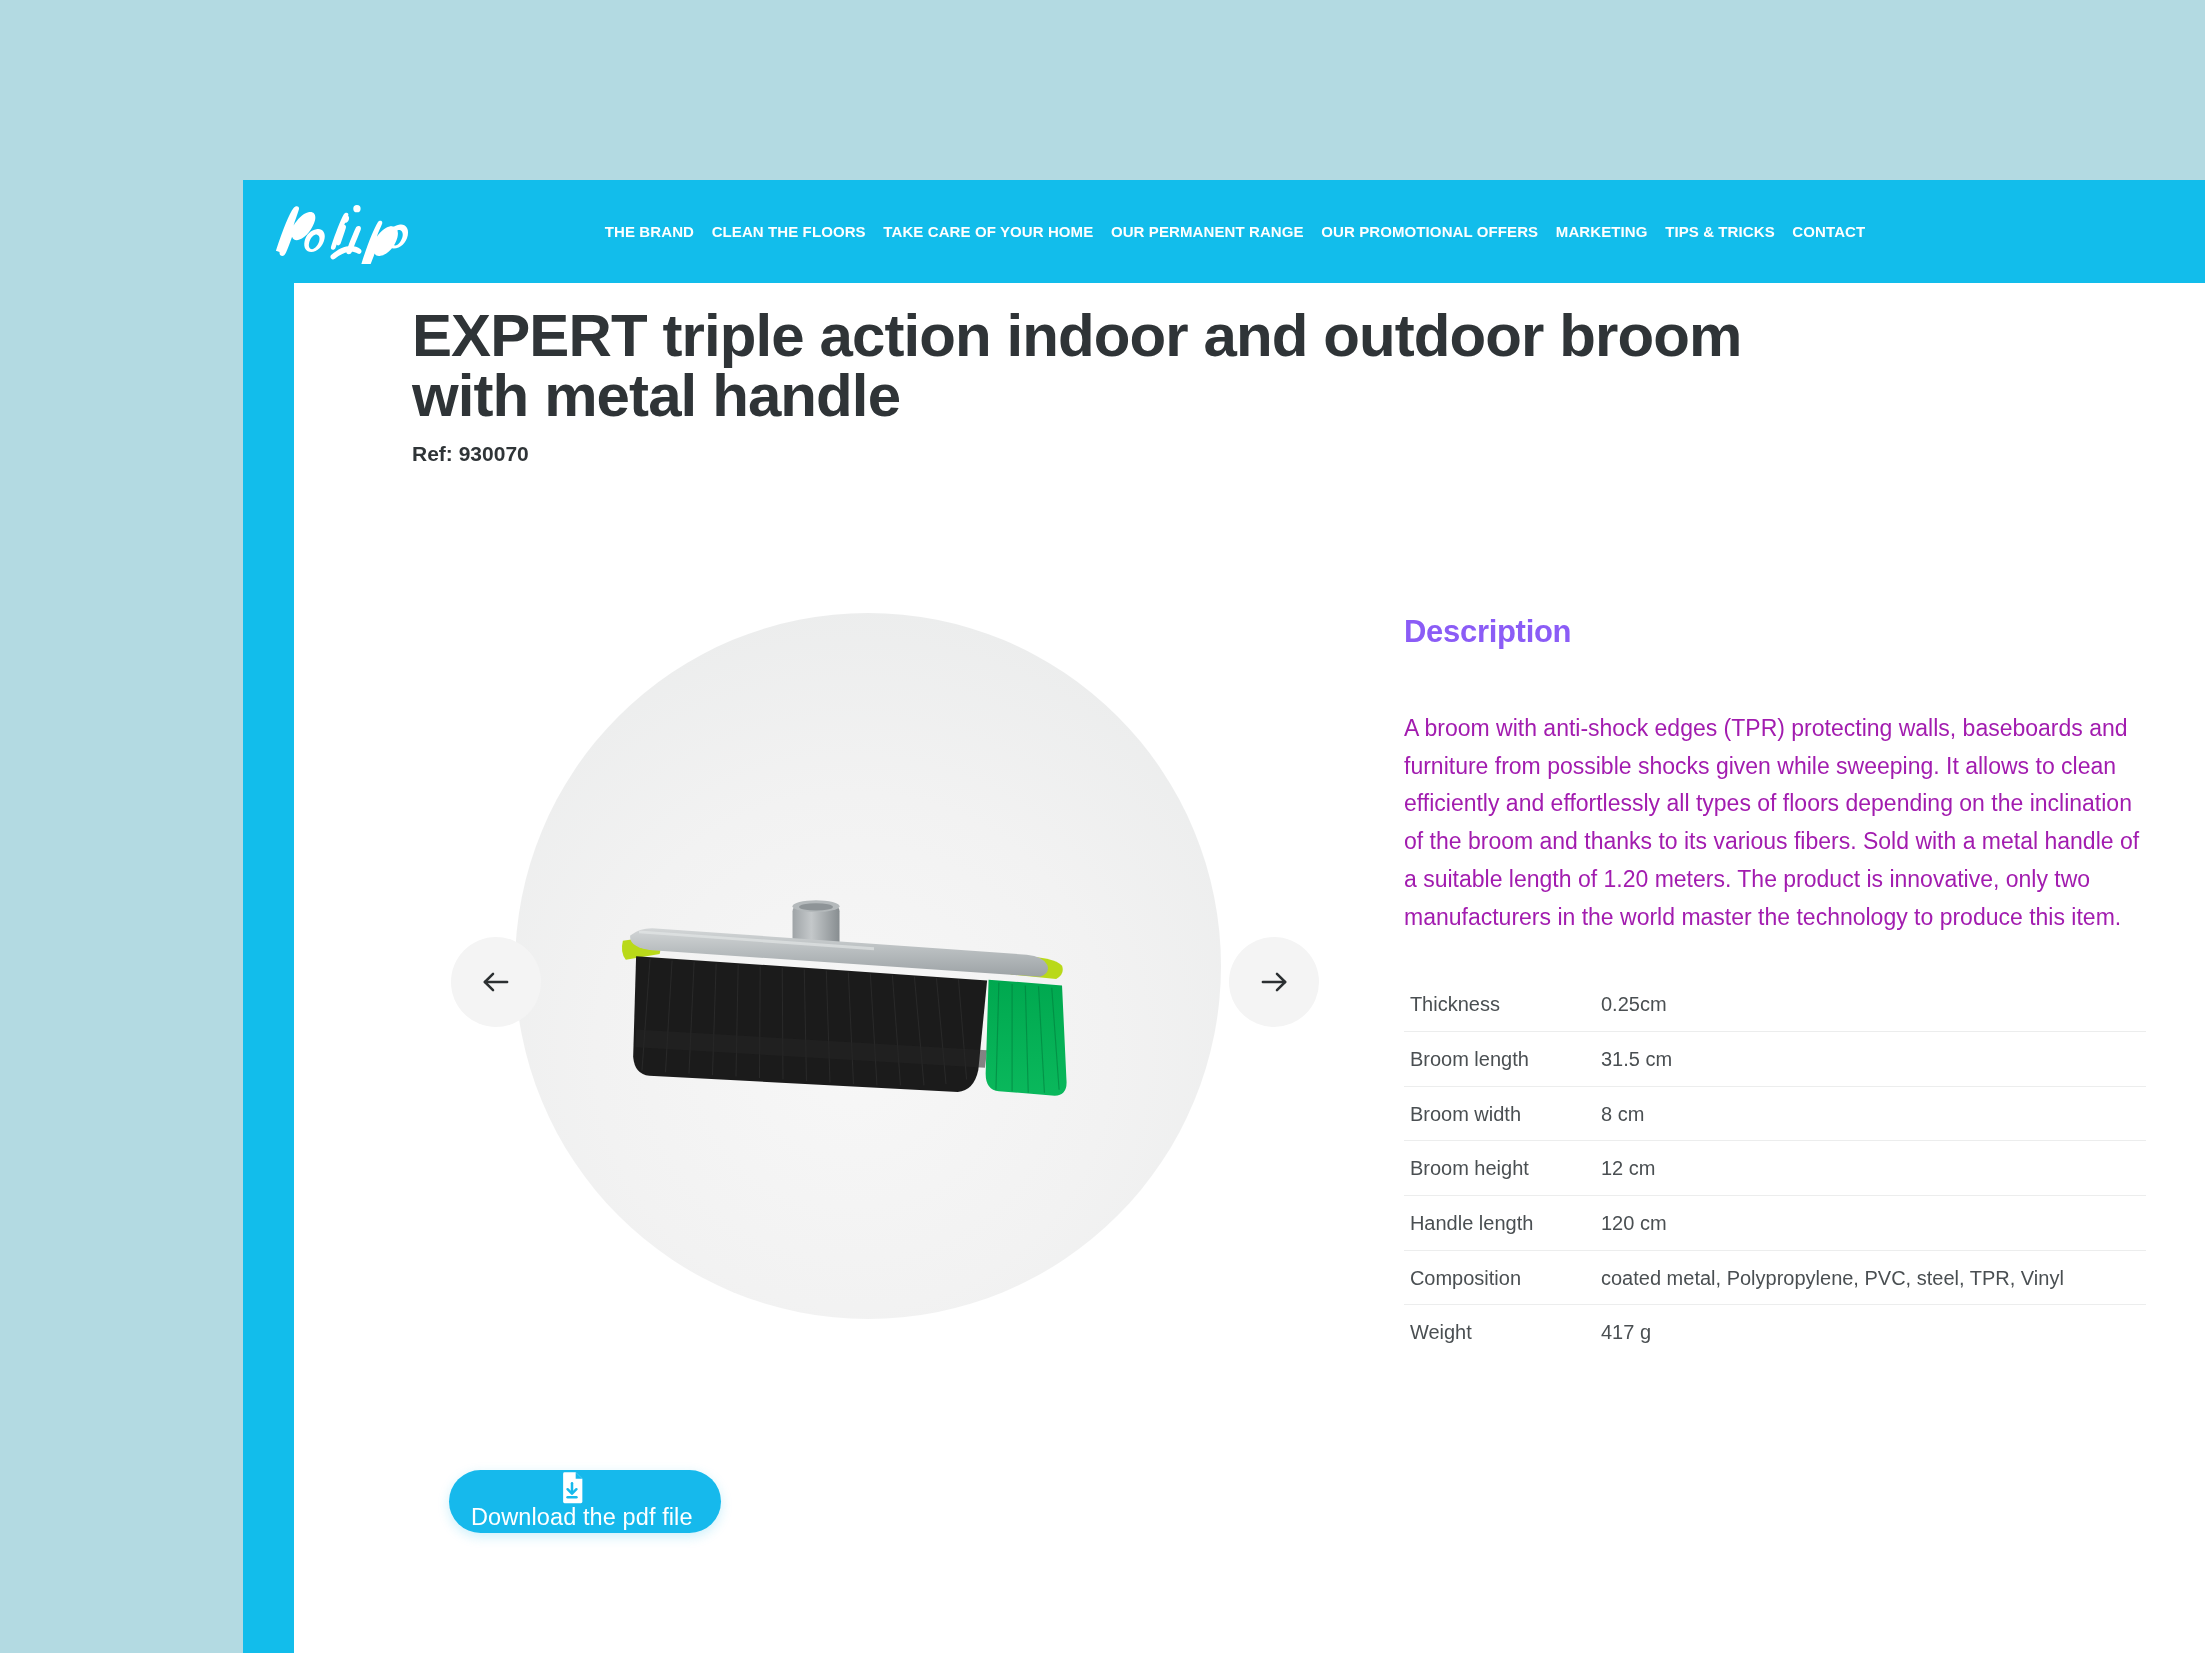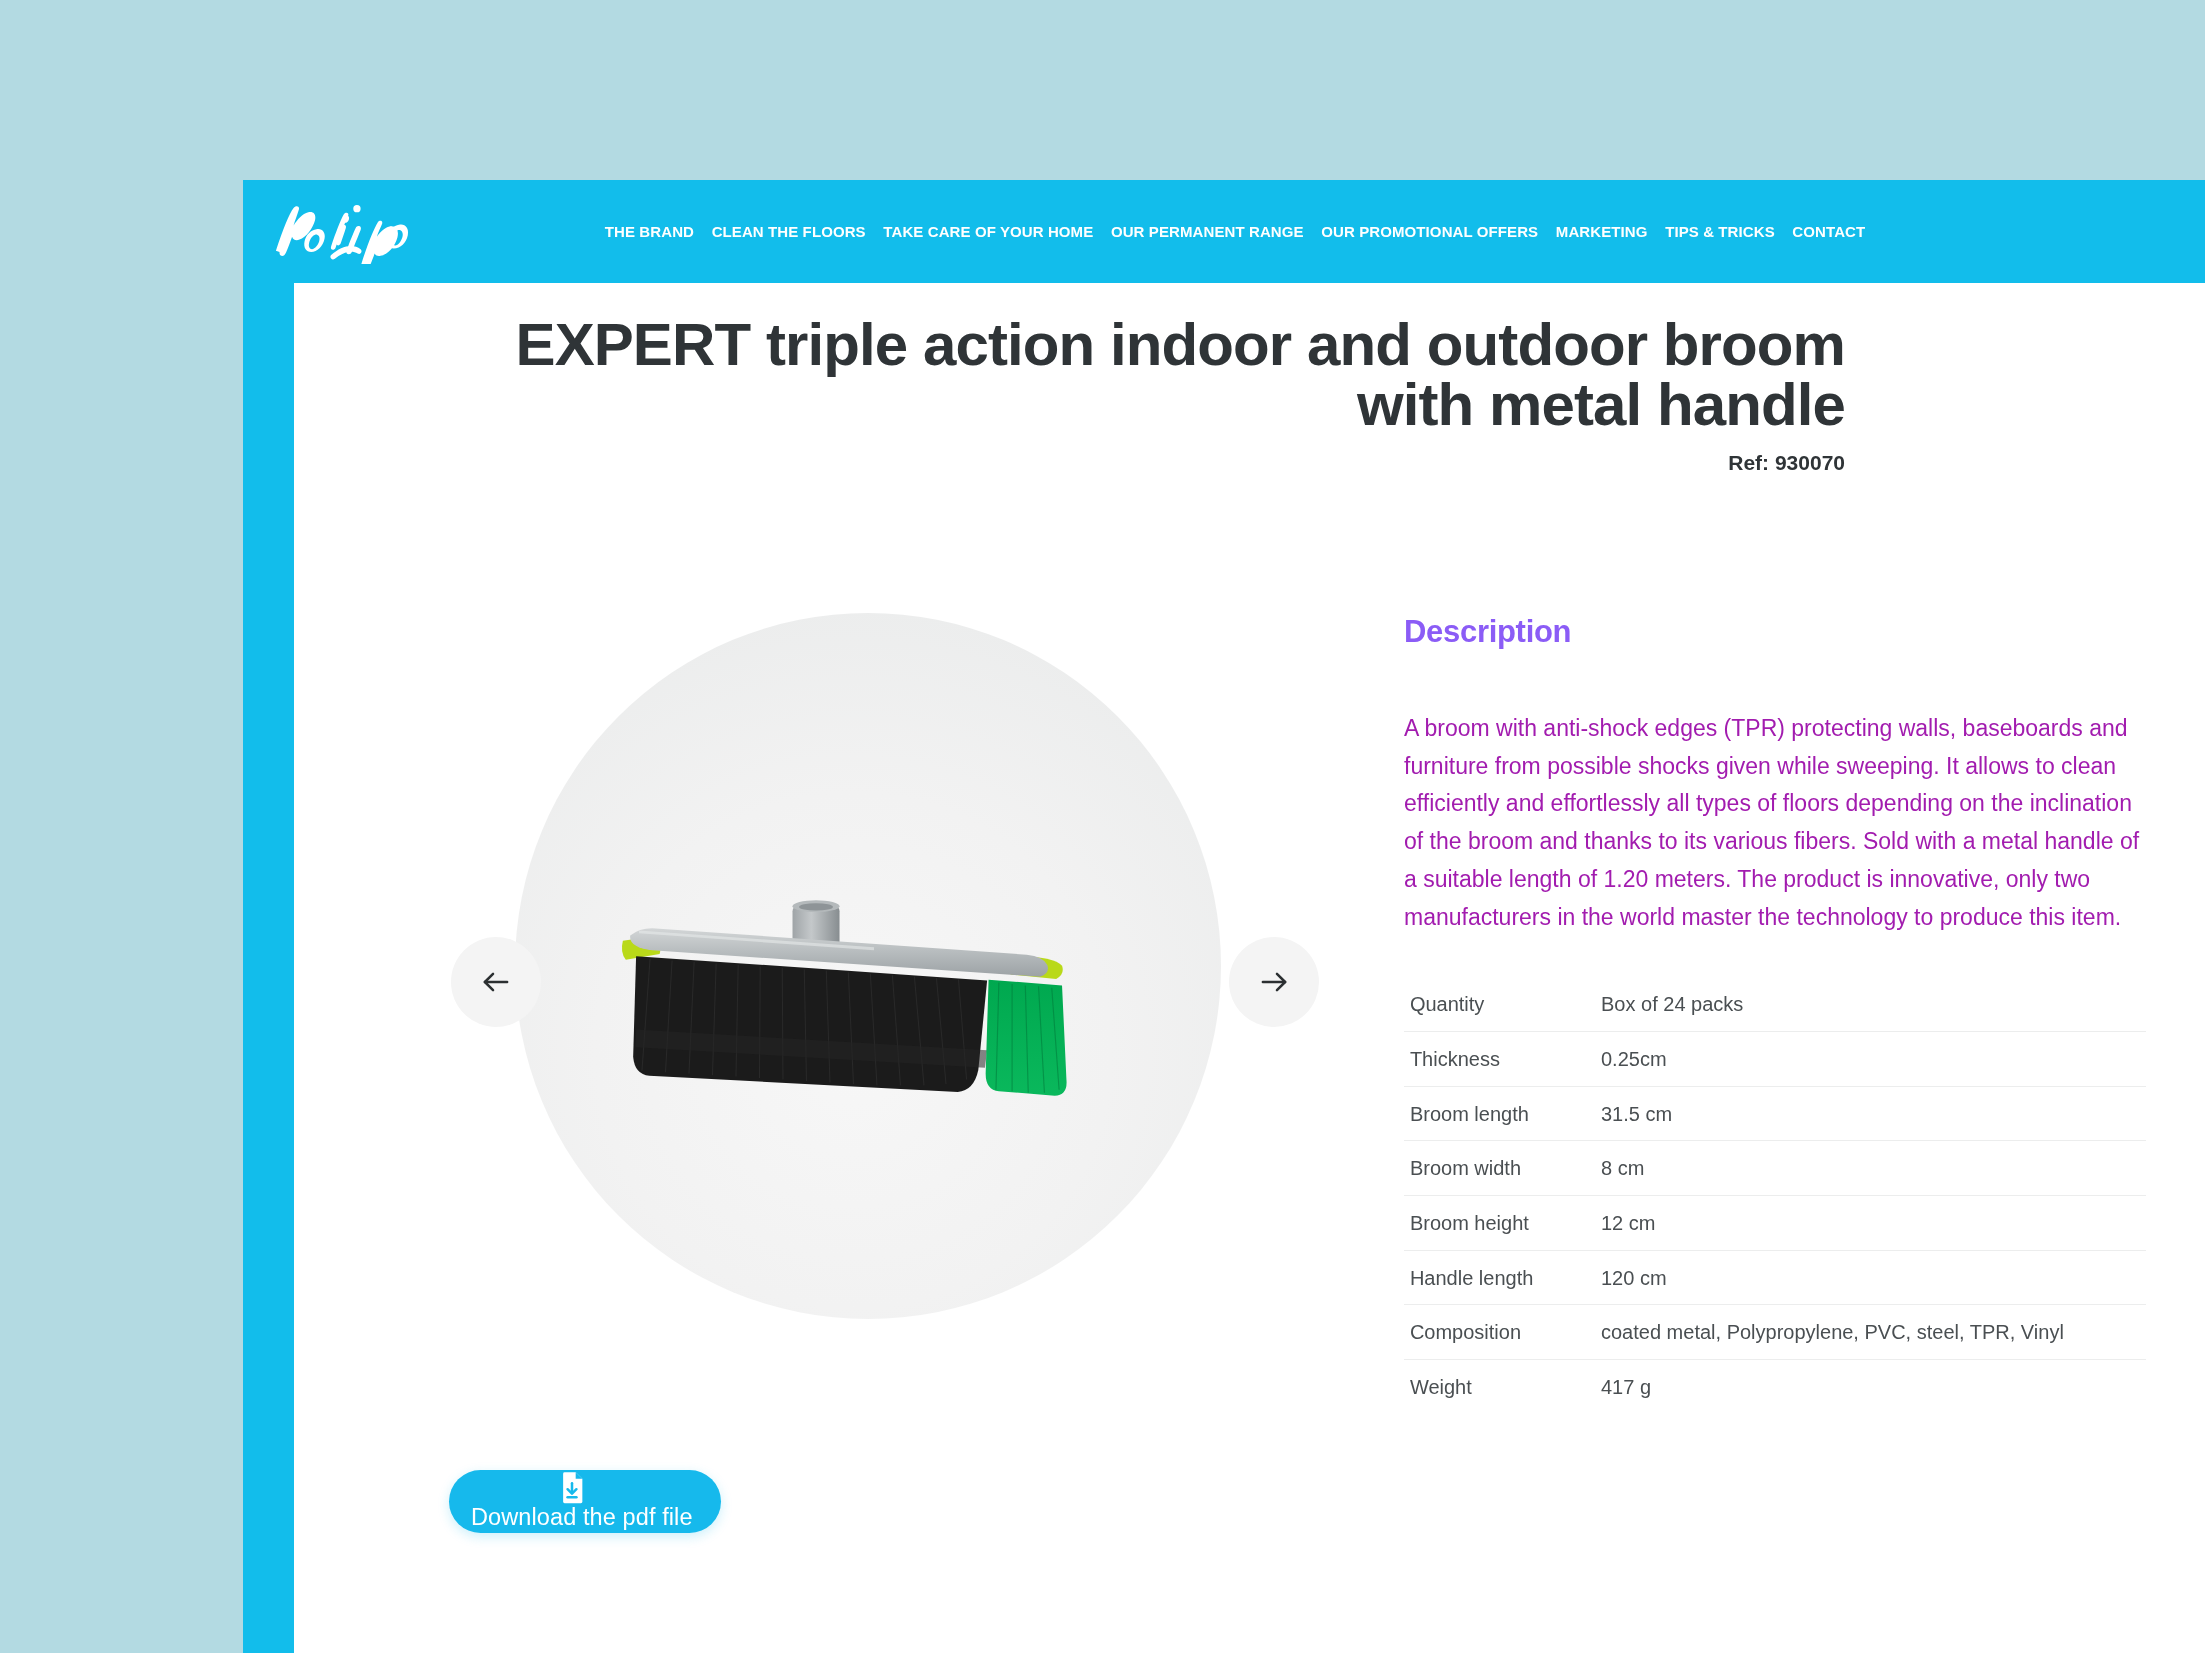--- a/index.html
+++ b/index.html
@@ -71,23 +71,22 @@
     right: 60px; top: 50%;
     transform: translateY(-50%);
     width: 35px; height: 35px;
     cursor: pointer;
   }
   .search-btn svg { width: 100%; height: 100%; display: block; }
 
   
   .title-block {
     position: absolute;
-    left: 169px; top: 135px;
+    left: 169px; top: 126px;
     width: 1433px;
-    text-align: right;
   }
   .product-title {
     font-size: 60px;
     line-height: 1.0;
     font-weight: 700;
     color: #2f3437;
     letter-spacing: -0.9px;
     font-family: "Liberation Sans", sans-serif;
   }
   .product-ref {
@@ -366,24 +365,20 @@
 
     </div>
 
     <div class="desc-col">
       <h2 class="desc-heading">Description</h2>
       <p class="desc-body">A broom with anti-shock edges (TPR) protecting walls, baseboards and furniture from possible shocks given while sweeping. It allows to clean efficiently and effortlessly all types of floors depending on the inclination of the broom and thanks to its various fibers. Sold with a metal handle of a suitable length of 1.20 meters. The product is innovative, only two manufacturers in the world master the technology to produce this item.</p>
 
       <table class="spec-table">
         <tbody>
           <tr>
-            <td class="spec-key">Quantity</td>
-            <td class="spec-val">Box of 24 packs</td>
-          </tr>
-          <tr>
             <td class="spec-key">Thickness</td>
             <td class="spec-val">0.25cm</td>
           </tr>
           <tr>
             <td class="spec-key">Broom length</td>
             <td class="spec-val">31.5 cm</td>
           </tr>
           <tr>
             <td class="spec-key">Broom width</td>
             <td class="spec-val">8 cm</td>

